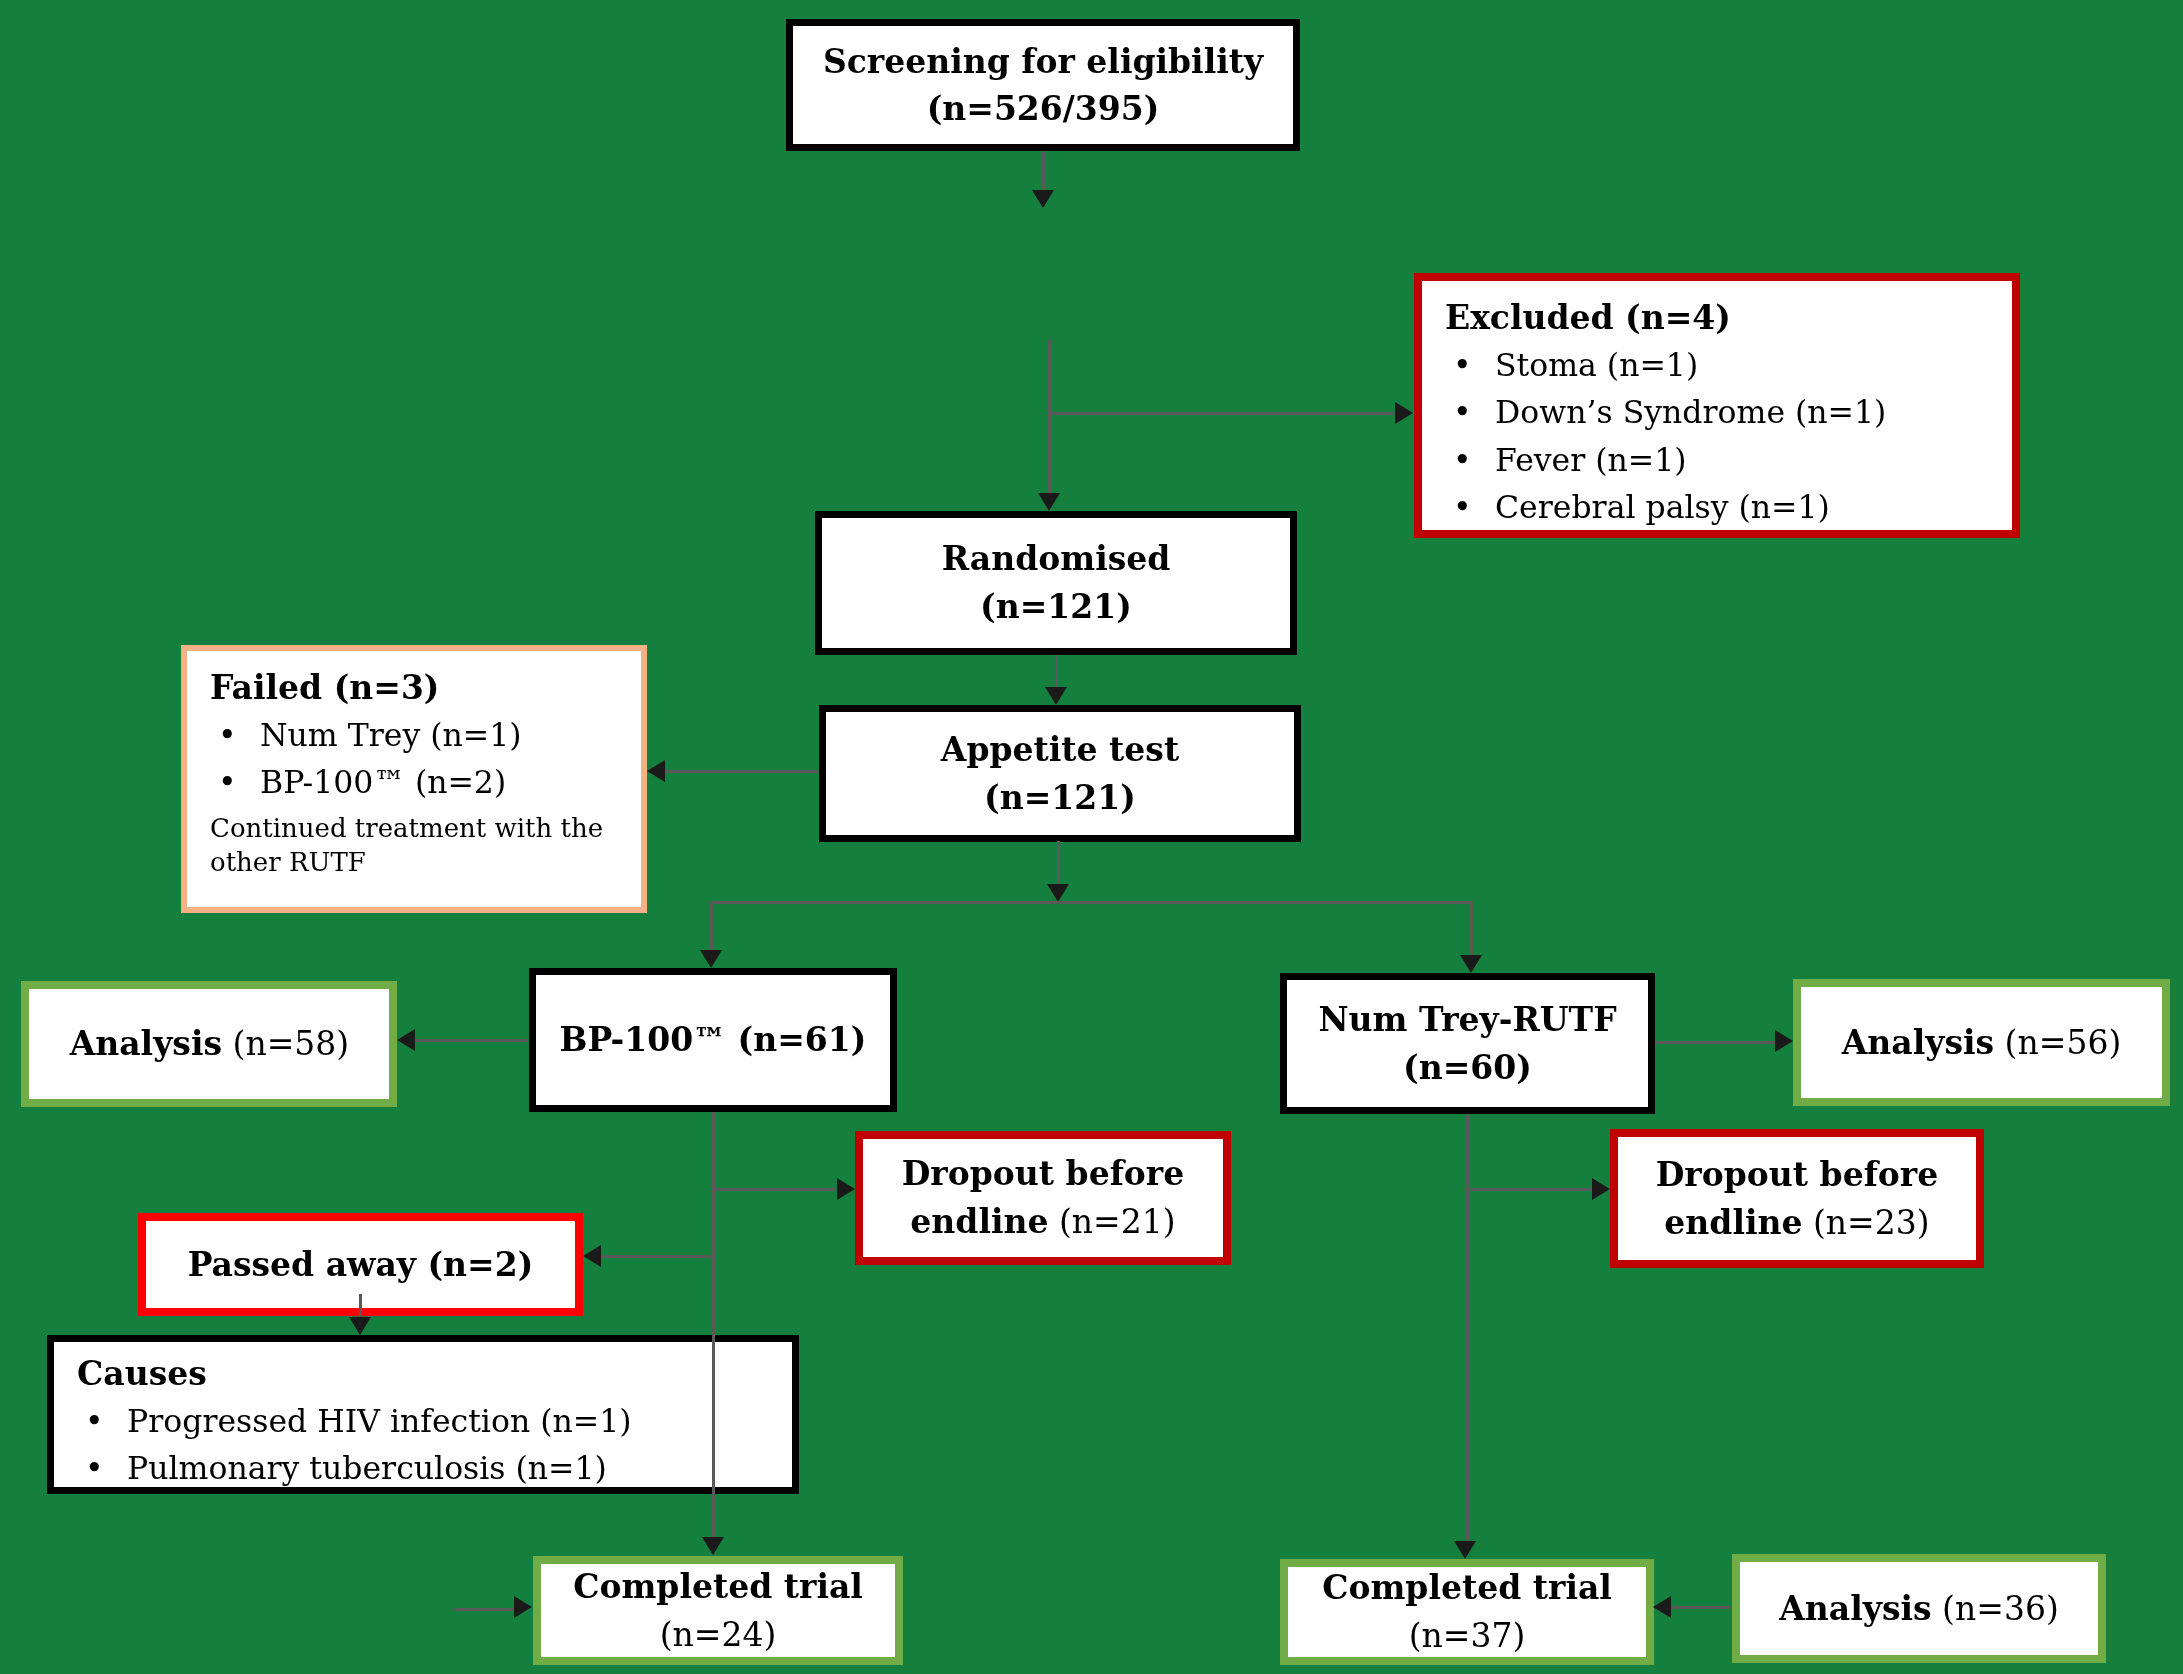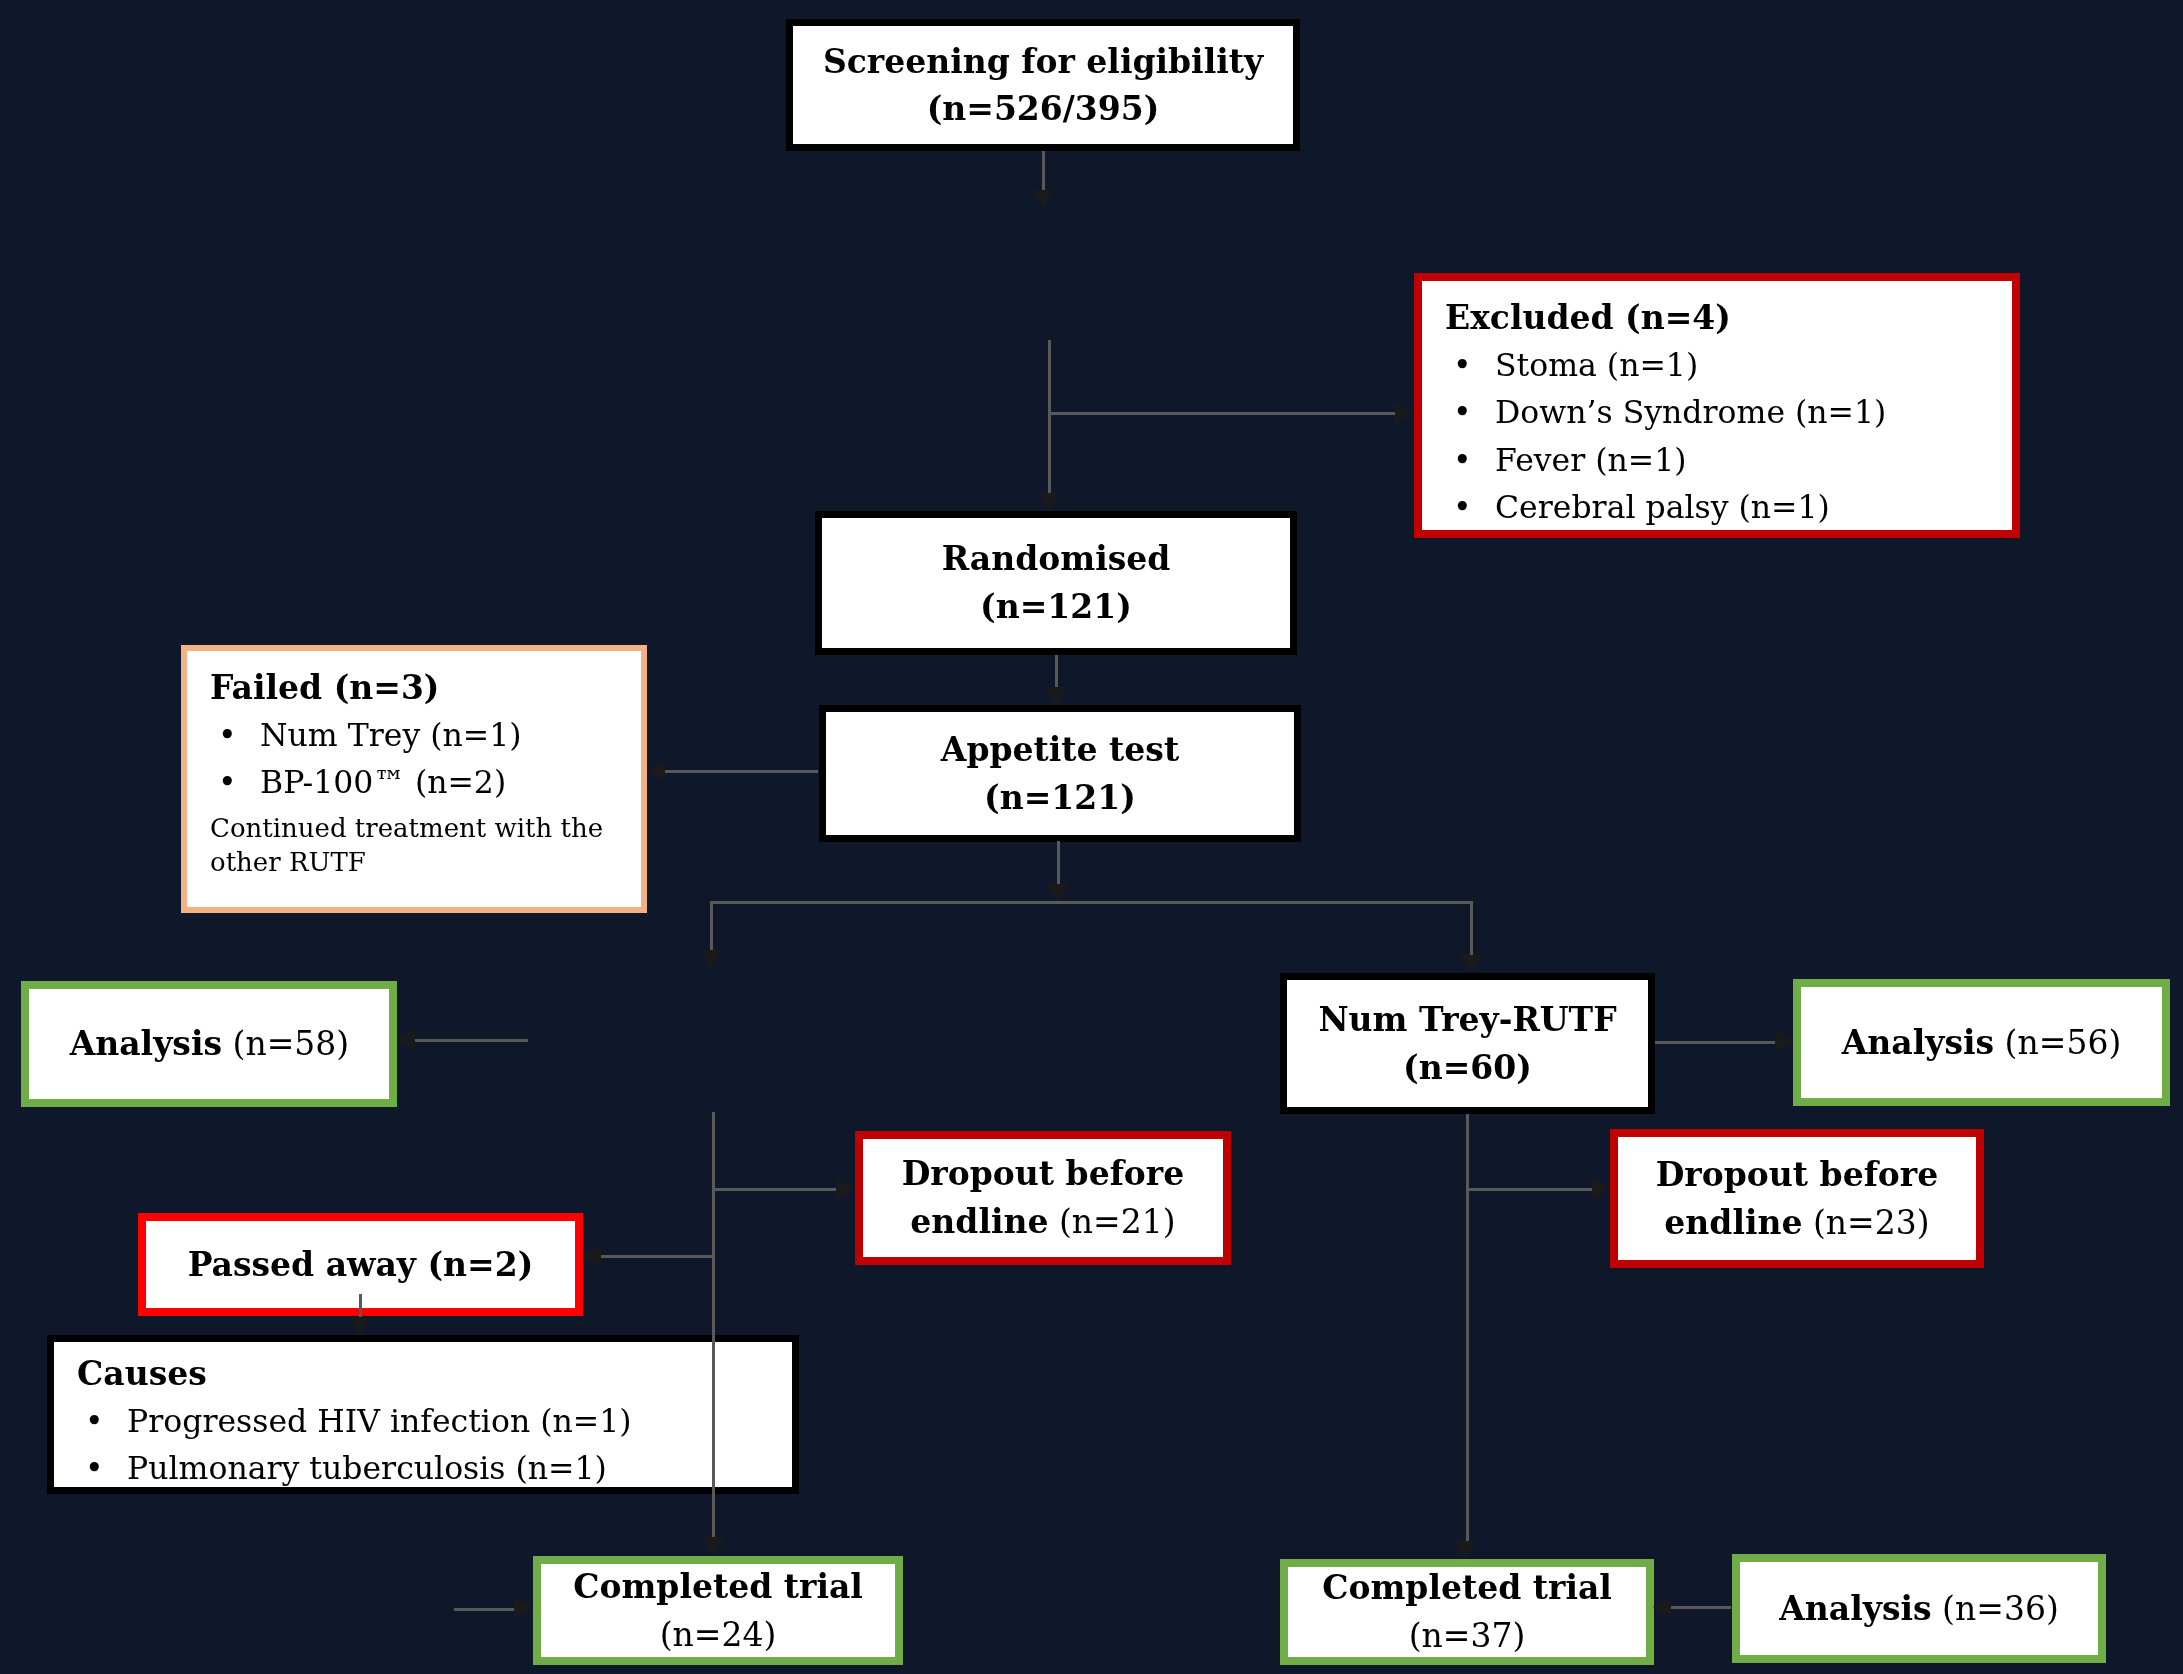--- a/index.html
+++ b/index.html
@@ -1,17 +1,17 @@
 <!DOCTYPE html>
 <html style="--box-black: #000000; --box-red: #c00000; --box-red-bright: #fe0000; --box-orange: #f4b183; --box-green: #70ad47; --line: #595959; --arrow: #1a1a1a;font-size:10.7px"><head>
 <meta charset="utf-8">
 <style>
   html,body{margin:0;padding:0;background:#fff;}
   .canvas{
-    position:relative;width:2183px;height:1674px;background:#0f172a;overflow:hidden;
+    position:relative;width:2183px;height:1674px;background:#15803d;overflow:hidden;
     font-family:"DejaVu Serif","Liberation Serif",serif;color:#000;
   }
   .node{
     position:absolute;background:#fff;box-sizing:border-box;
     display:flex;flex-direction:column;justify-content:center;align-items:center;
     text-align:center;
   }
   .bk{border:7.4px solid var(--box-black);}
   .rd{border:8.7px solid var(--box-red);}
   .rb{border:8px solid var(--box-red-bright);}
@@ -80,20 +80,23 @@
         <span>BP-100™ (n=2)</span>
       </div>
     <div class="note">Continued treatment with the other RUTF</div>
   </div>
 
   <div class="node bk" style="left:819px;top:705px;width:482px;height:137px;">
     <div class="t b">Appetite test</div>
     <div class="t b">(n=121)</div>
   </div>
 
+  <div class="node bk" style="left:529px;top:968px;width:368px;height:144px;">
+    <div class="t b">BP-100™ (n=61)</div>
+  </div>
 
   <div class="node bk" style="left:1280px;top:973px;width:375px;height:141px;">
     <div class="t b">Num Trey-RUTF</div>
     <div class="t b">(n=60)</div>
   </div>
 
   <div class="node gr" style="left:21.4px;top:981px;width:376px;height:126px;">
     <div class="t"><span class="b">Analysis</span><span> (n=58)</span></div>
   </div>
 

